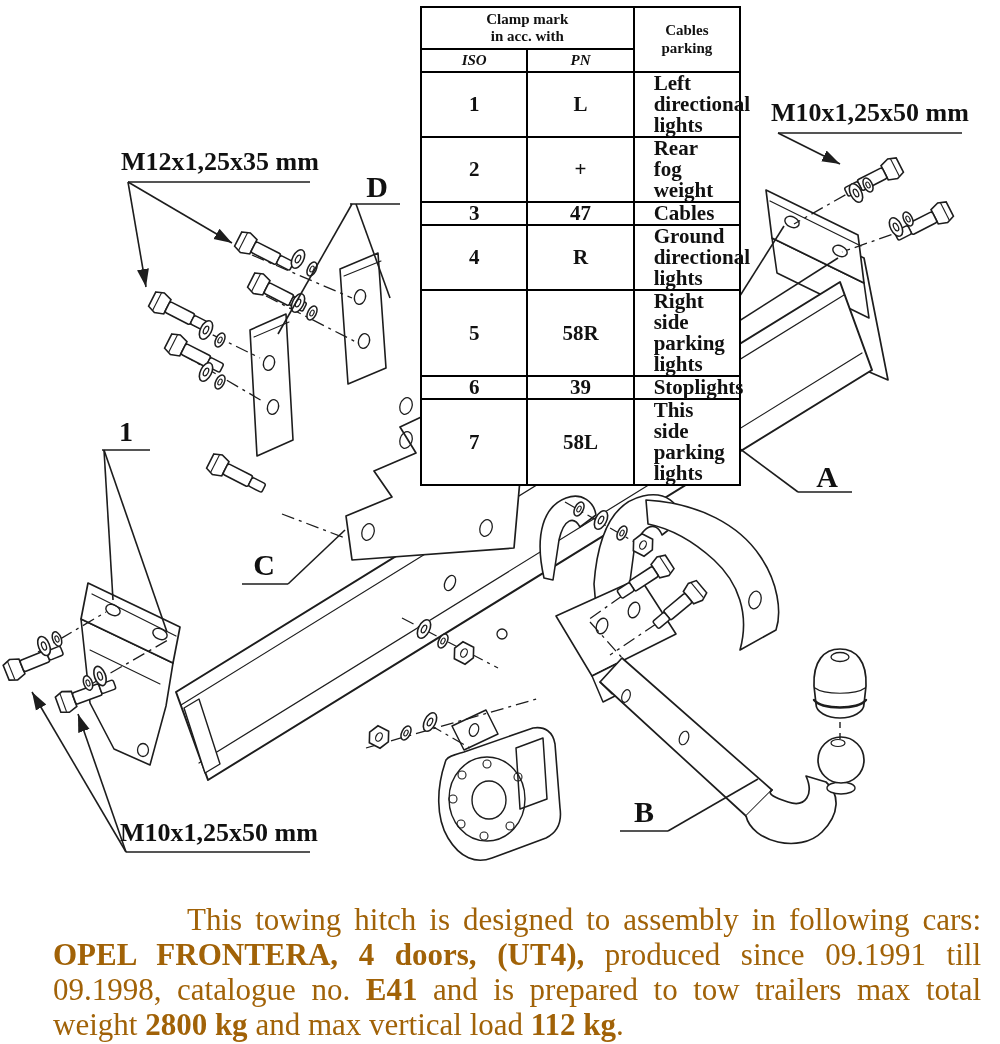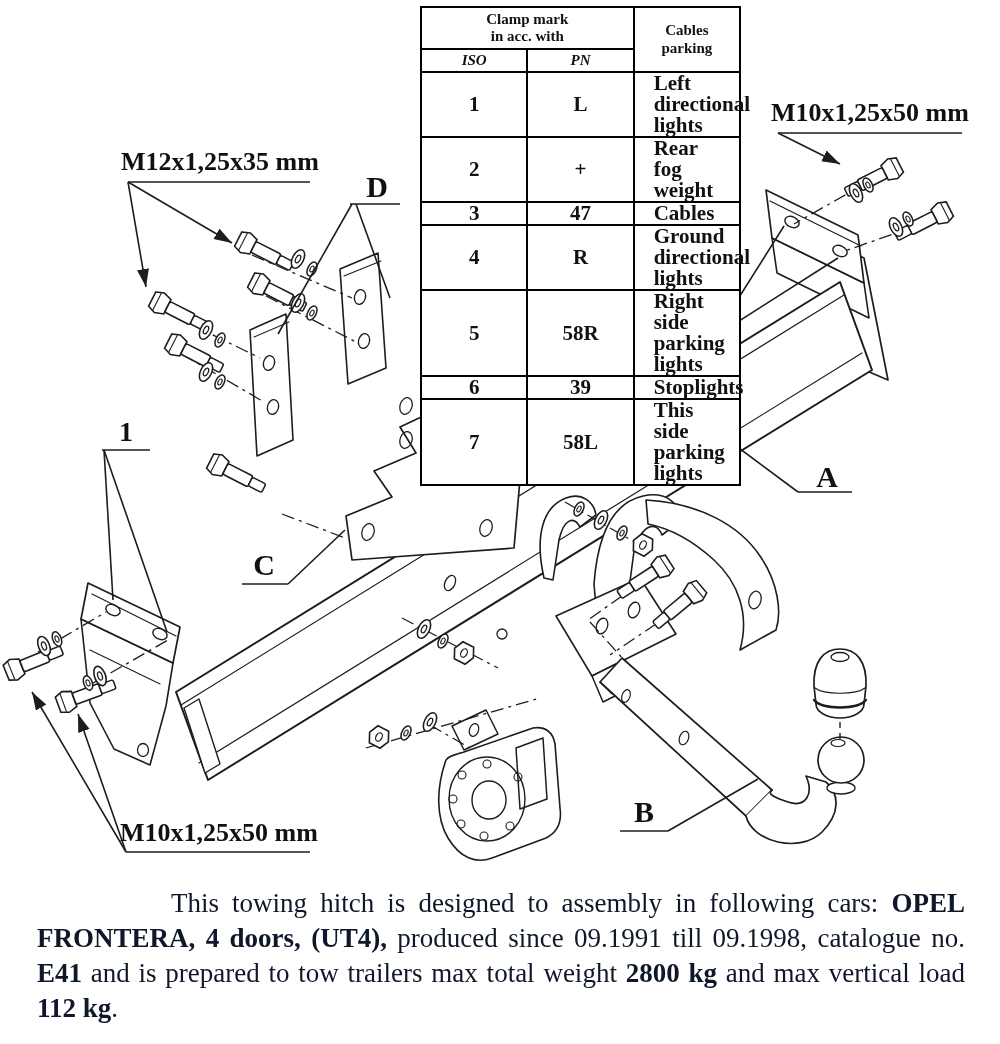--- a/index.html
+++ b/index.html
@@ -15,23 +15,23 @@
               font-weight:bold;color:#111;padding:0 19px;background:#fff;}
   table.clamp th{font-size:15px;text-align:center;vertical-align:middle;line-height:1.15;}
   table.clamp td{font-size:21px;height:19px;line-height:21px;}
   td.col-iso{width:45px;text-align:center;}
   td.col-pn{width:70px;text-align:center;}
   td.col-cables{width:198px;text-align:left;}
   th.h-group{height:40px;}
   th.h-sub{height:21px;font-style:italic;}
 
   
-  .footer-text{position:absolute;left:37px;top:886px;width:928px;margin:0;
-               font-size:27px;line-height:35px;text-align:justify;text-indent:134px;
-               font-family:"Liberation Serif", serif;color:#0f172a;
+  .footer-text{position:absolute;left:37px;top:886px;width:928px;margin:16px;
+               font-size:31px;line-height:35px;text-align:justify;text-indent:134px;
+               font-family:"Liberation Serif", serif;color:#a16207;
                hyphens:none;-webkit-hyphens:none;}
   .footer-text b{font-weight:bold;}
 </style>
 </head>
 <body>
 
 <div class="page">
 
   <div class="diagram-wrap">
   <svg width="1000" height="882" viewBox="0 0 1000 882">

